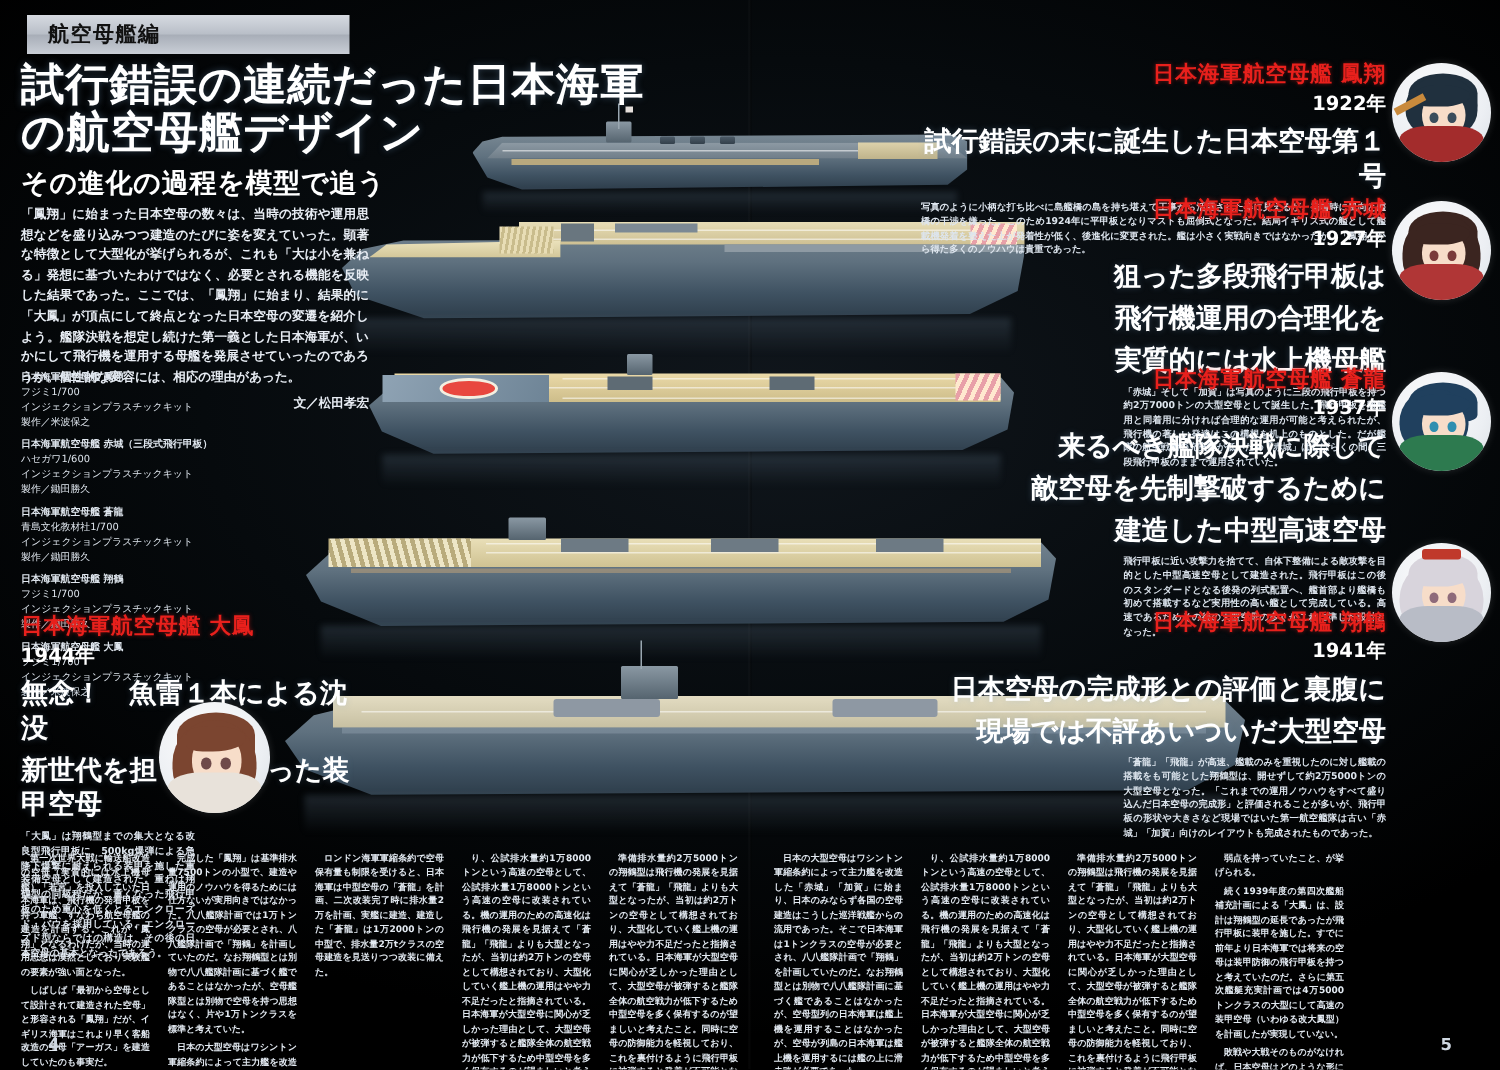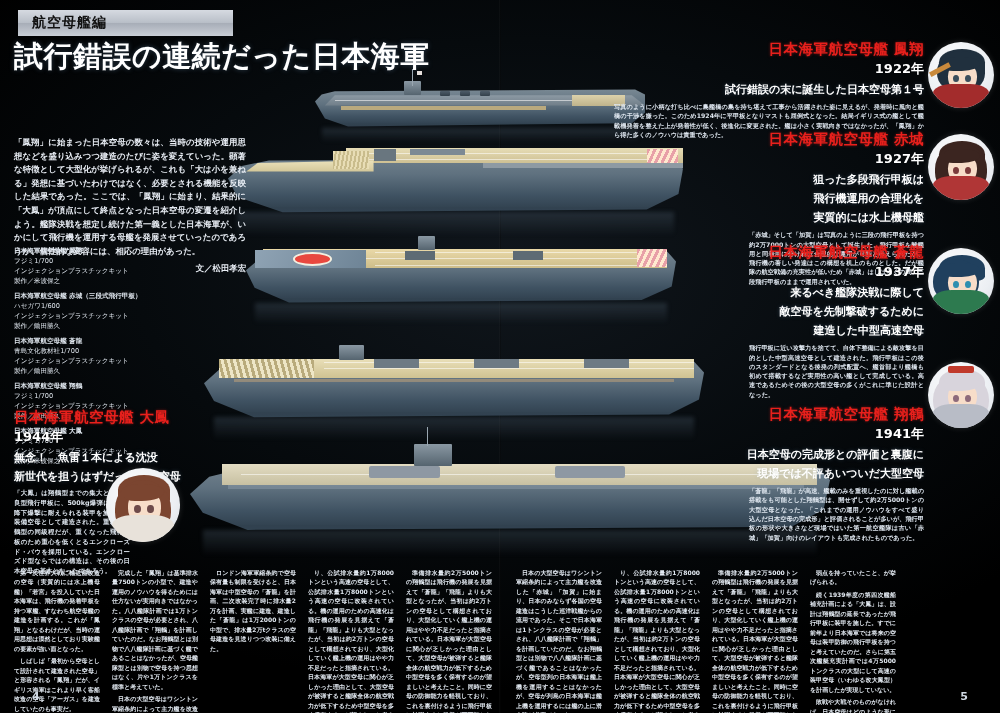--- a/index.html
+++ b/index.html
@@ -64,21 +64,21 @@
   .kitblock .t { font-weight: bold; }
 
   
   .taiho-block { position: absolute; left: 14px; top: 408px; width: 230px; }
   .ship-name-red {
     color: #e8201c; font-weight: bold; font-size: 14.5px; letter-spacing: 0.5px;
     text-shadow: 0 0 3px rgba(232,32,28,0.5);
   }
   .ship-year { color: #fff; font-weight: bold; font-size: 13px; margin-top: 1px; }
   .ship-lede {
-    color: #fff; font-weight: bold; font-size: 11px; line-height: 1.28; margin-top: 5px;
+    color: #fff; font-weight: bold; font-size: 18px; line-height: 1.28; margin-top: 5px;
     text-shadow: 0 0 4px rgba(120,160,200,0.3);
   }
   .ship-body {
     color: #dde5ee; font-size: 6.4px; line-height: 1.52; margin-top: 5px;
     width: 116px; text-align: justify; font-weight: bold;
   }
 
   
   .cap { position: absolute; text-align: right; }
   .cap .ship-name-red, .cap .ship-year { display: block; }
@@ -247,20 +247,22 @@
     <div style="position:absolute;left:6%;top:38%;width:90%;height:4px;background:rgba(160,175,190,0.35);"></div>
     <div class="reflection" style="top:96%;"></div>
   </div>
 
   <div class="sec-tab">
     <span>航空母艦編</span>
   </div>
 
   <div class="headline">
     <div class="l1">試行錯誤の連続だった日本海軍</div>
+    <div class="l2">の航空母艦デザイン</div>
+    <div class="sub">その進化の過程を模型で追う</div>
   </div>
 
   <div class="lead">
     <span>「鳳翔」に始まった日本空母の数々は、当時の技術や運用思想などを盛り込みつつ建造のたびに姿を変えていった。顕著な特徴として大型化が挙げられるが、これも「大は小を兼ねる」発想に基づいたわけではなく、必要とされる機能を反映した結果であった。ここでは、「鳳翔」に始まり、結果的に「大鳳」が頂点にして終点となった日本空母の変遷を紹介しよう。艦隊決戦を想定し続けた第一義とした日本海軍が、いかにして飛行機を運用する母艦を発展させていったのであろうか。個性的な変容には、相応の理由があった。</span>
     <span class="credit">文／松田孝宏</span>
   </div>
 
   <div class="kitlist">
     <div class="kitblock">
       <div class="t">日本海軍航空母艦 鳳翔</div>

